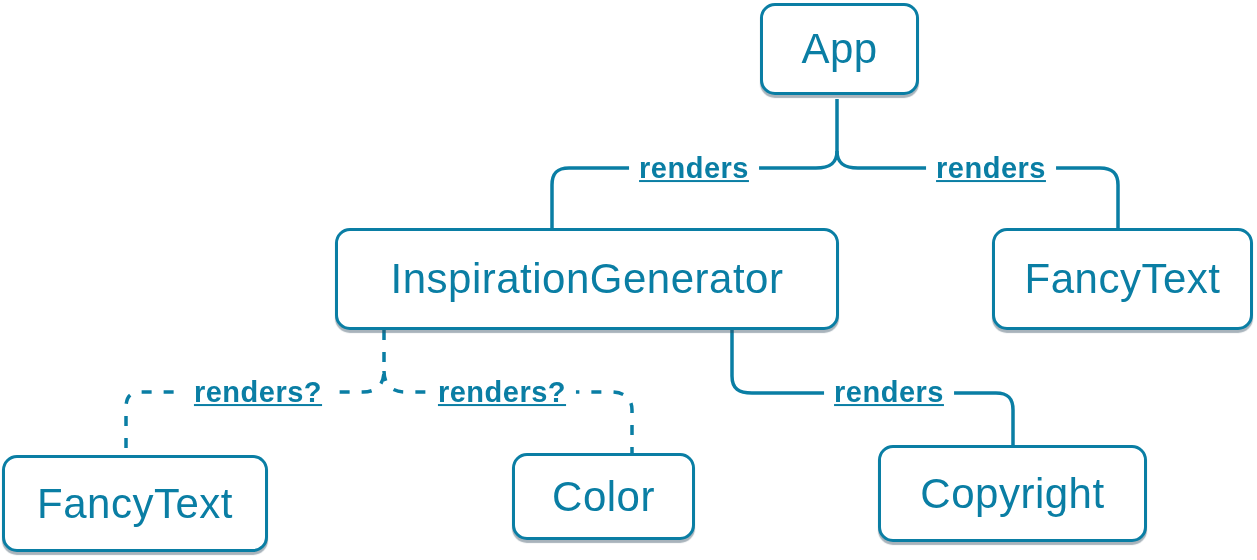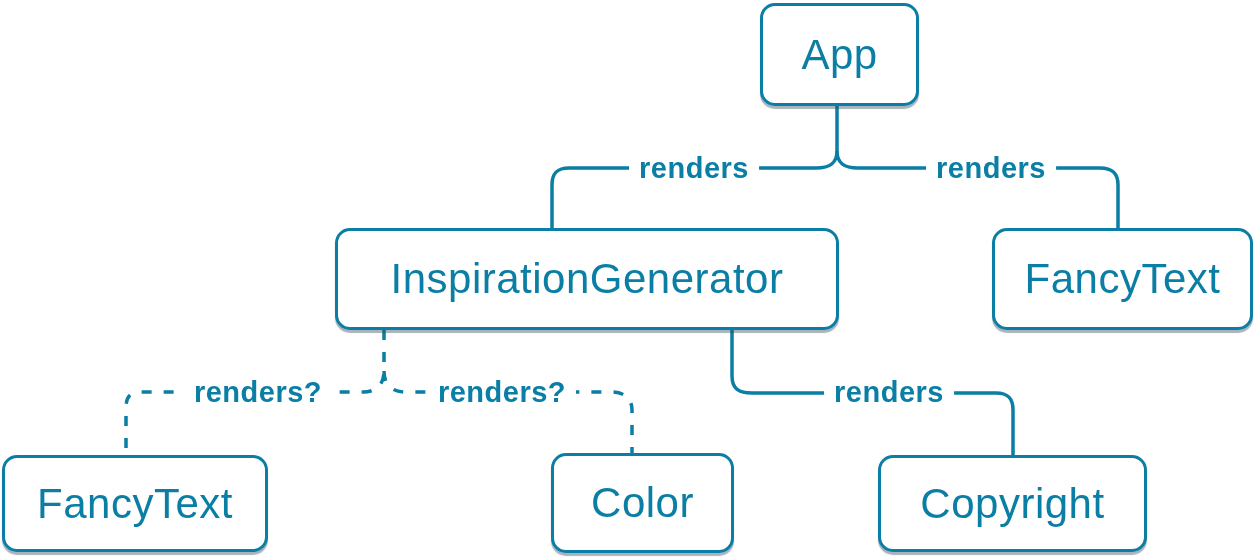--- a/index.html
+++ b/index.html
@@ -52,56 +52,57 @@
     position: absolute;
     transform: translate(-50%, -50%);
     background: #ffffff;
     padding: 0 10px;
     color: #0a7ea4;
     font-size: 29px;
     font-weight: 700;
     letter-spacing: 0.5px;
     white-space: nowrap;
     line-height: 1.1;
+    text-decoration: underline;
   }
 </style>
 </head>
 <body>
 
 <div class="stage">
 
   <svg class="edges" viewBox="0 0 1257 560" xmlns="http://www.w3.org/2000/svg" aria-hidden="true">
     <path class="edge solid" d="M 837 99 L 837 151 C 837 164 829 168 816 168 L 569 168 C 557 168 552 173 552 185 L 552 228"></path>
     <path class="edge solid" d="M 837 151 C 837 164 845 168 858 168 L 1100 168 C 1112 168 1118 173 1118 185 L 1118 228"></path>
     <path class="edge solid" d="M 732 330 L 732 376 C 732 389 739 393 752 393 L 996 393 C 1008 393 1013 398 1013 410 L 1013 455"></path>
     <path class="edge dashed" d="M 384 330 L 384 371 C 384 384 377 392 363 392 L 141 392 C 130 392 126 397 126 408 L 126 455"></path>
     <path class="edge dashed" d="M 384 371 C 384 384 391 392 405 392 L 611 392 C 624 392 632 398 632 410 L 632 453"></path>
   </svg>
 
-  <div class="node" style="left:760px; top:3px; width:159px; height:103px;">
+  <div class="node" style="left:760px; top:3px; width:159px; height:92px;">
     <span class="node-label">App</span>
   </div>
 
   <div class="node" style="left:335px; top:228px; width:504px; height:102px;">
     <span class="node-label">InspirationGenerator</span>
   </div>
 
   <div class="node" style="left:992px; top:228px; width:261px; height:102px;">
     <span class="node-label">FancyText</span>
   </div>
 
   <div class="node" style="left:2px; top:455px; width:266px; height:97px;">
     <span class="node-label">FancyText</span>
   </div>
 
-  <div class="node" style="left:551px; top:453px; width:183px; height:100px;">
+  <div class="node" style="left:512px; top:453px; width:183px; height:87px;">
     <span class="node-label">Color</span>
   </div>
 
-  <div class="node" style="left:878px; top:455px; width:269px; height:97px;">
+  <div class="node" style="left:878px; top:445px; width:269px; height:97px;">
     <span class="node-label">Copyright</span>
   </div>
 
   <span class="edge-label" style="left:694px; top:169px;">renders</span>
 
   <span class="edge-label" style="left:991px; top:169px;">renders</span>
 
   <span class="edge-label" style="left:258px; top:393px;">renders?</span>
 
   <span class="edge-label" style="left:502px; top:393px;">renders?</span>

